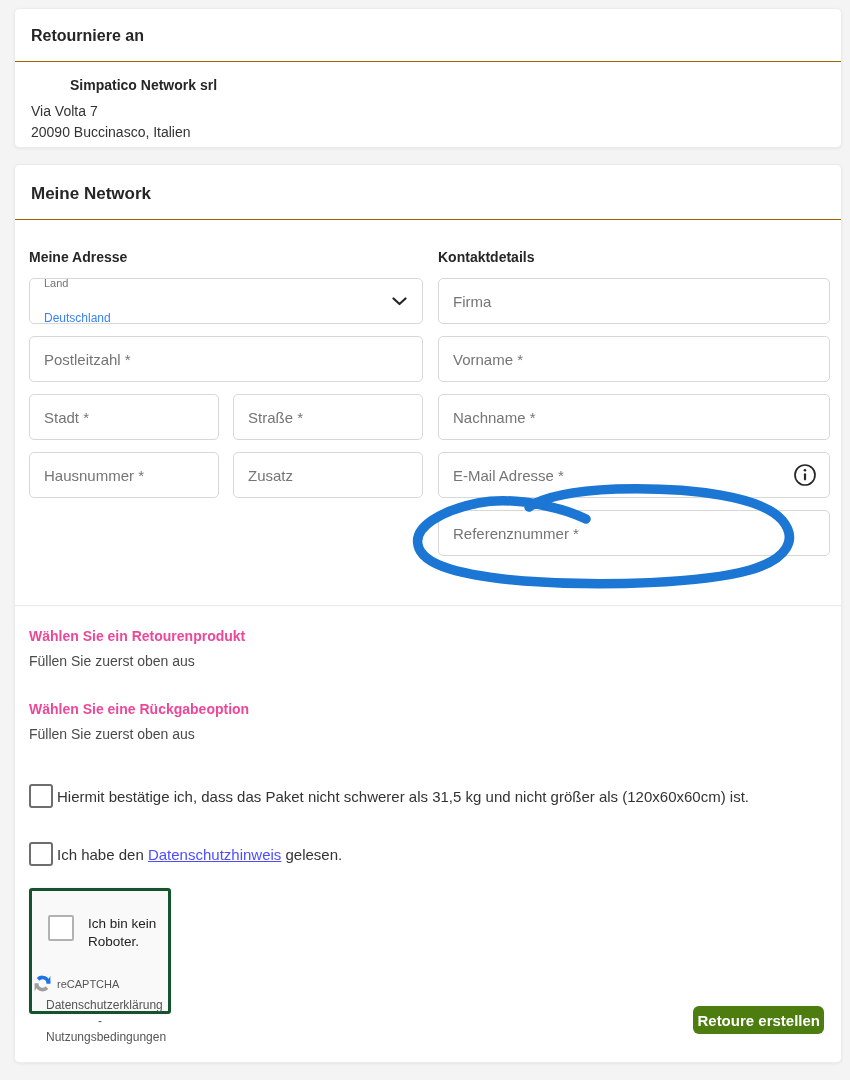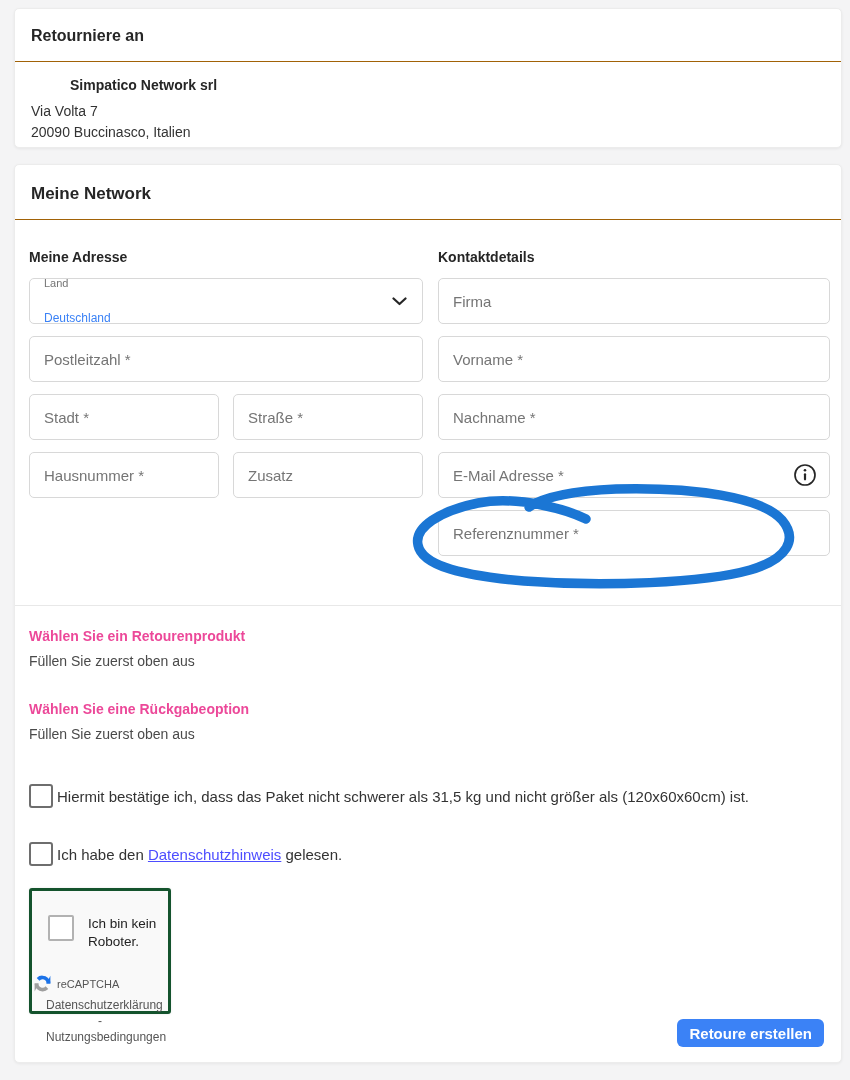--- a/index.html
+++ b/index.html
@@ -75,23 +75,23 @@
   .rc-checkbox{
     position:absolute;left:16px;top:24px;width:26px;height:26px;box-sizing:border-box;
     background:#fff;border:2px solid #b2b2b2;border-radius:2px;cursor:pointer;
   }
   .rc-label{position:absolute;left:56px;top:24px;width:80px;font-size:13.5px;color:#222;line-height:1.35;}
   .rc-logo-row{position:absolute;left:0;right:0;top:82px;display:flex;align-items:center;justify-content:flex-start;gap:4px;}
   .rc-brand{font-size:11px;color:#555;}
   .rc-terms{position:absolute;left:0;right:0;top:106px;text-align:center;font-size:12px;color:#555;line-height:1.35;padding:0 14px;}
 
   .submit-btn{
-    position:absolute;right:17px;bottom:15px;height:28px;
-    background:#3b82f6;border:none;border-radius:6px;cursor:pointer;
-    color:#fff;font-size:15px;font-weight:700;padding:0 12px;
+    position:absolute;right:17px;bottom:28px;height:28px;
+    background:#4d7c0f;border:none;border-radius:6px;cursor:pointer;
+    color:#fff;font-size:15px;font-weight:700;padding:0 4px;
     font-family:"Liberation Sans",sans-serif;
   }
 </style>
 </head>
 <body>
 
 <div class="card" id="card-return">
   <div class="card-header">Retourniere an</div>
   <div class="addr-body">
     <div class="addr-company">Simpatico Network srl</div>

